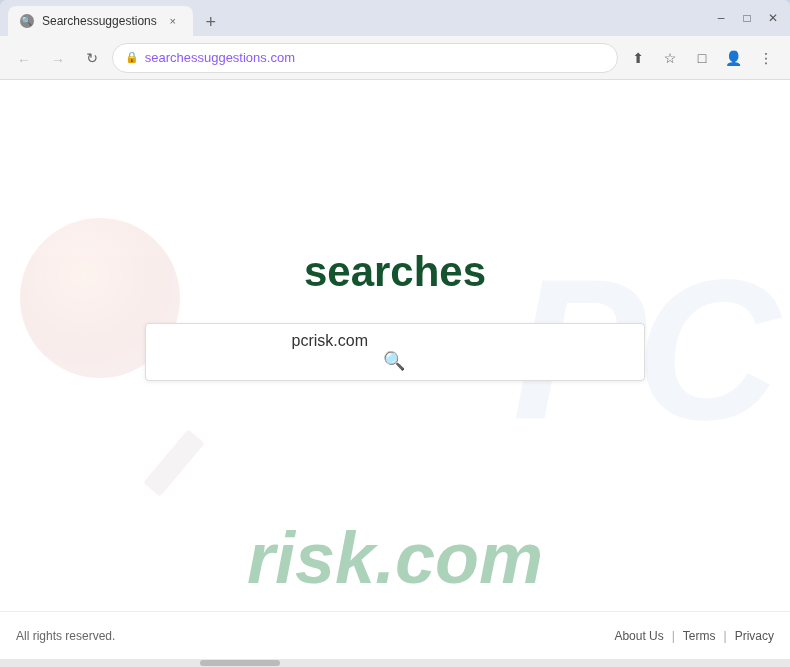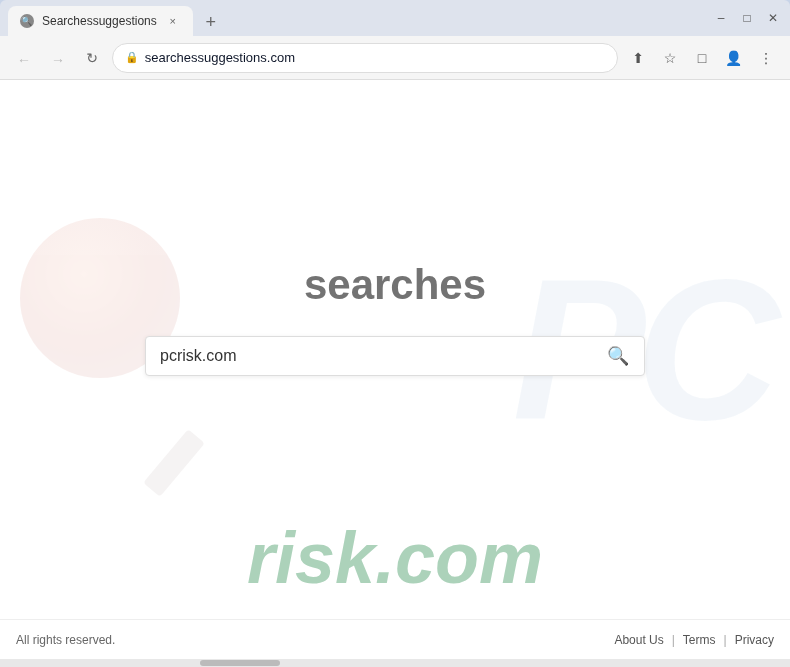--- a/index.html
+++ b/index.html
@@ -146,21 +146,21 @@
     .lock-icon {
       color: #666;
       font-size: 11px;
     }
 
     .address-input {
       flex: 1;
       border: none;
       outline: none;
       font-size: 13px;
-      color: #0f172a;
+      color: #8b5cf6;
       background: transparent;
     }
 
     .toolbar-actions {
       display: flex;
       gap: 4px;
       align-items: center;
     }
 
     .toolbar-icon {
@@ -275,39 +275,40 @@
     .logo-area {
       display: flex;
       flex-direction: column;
       align-items: flex-start;
       margin-bottom: 30px;
     }
 
     .logo-searches {
       font-size: 42px;
       font-weight: bold;
-      color: #737373;
+      color: #14532d;
       line-height: 1;
     }
 
     .logo-suggestions {
       font-size: 22px;
       color: #888;
       letter-spacing: 2px;
     }
 
     .search-bar-container {
       display: flex;
       align-items: center;
       width: 500px;
       background: white;
       border: 1px solid #ddd;
       border-radius: 4px;
       box-shadow: 0 1px 4px rgba(0,0,0,0.08);
       padding: 8px 14px;
+      flex-direction: column;
     }
 
     .search-input {
       flex: 1;
       border: none;
       outline: none;
       font-size: 16px;
       color: #333;
       background: transparent;
     }
@@ -317,21 +318,21 @@
       border: none;
       cursor: pointer;
       color: #666;
       font-size: 18px;
       display: flex;
       align-items: center;
     }
 
     
     .page-footer {
-      height: 40px;
+      height: 48px;
       background: white;
       border-top: 1px solid #eee;
       display: flex;
       align-items: center;
       padding: 0 16px;
       position: relative;
       z-index: 2;
     }
 
     .footer-left {

